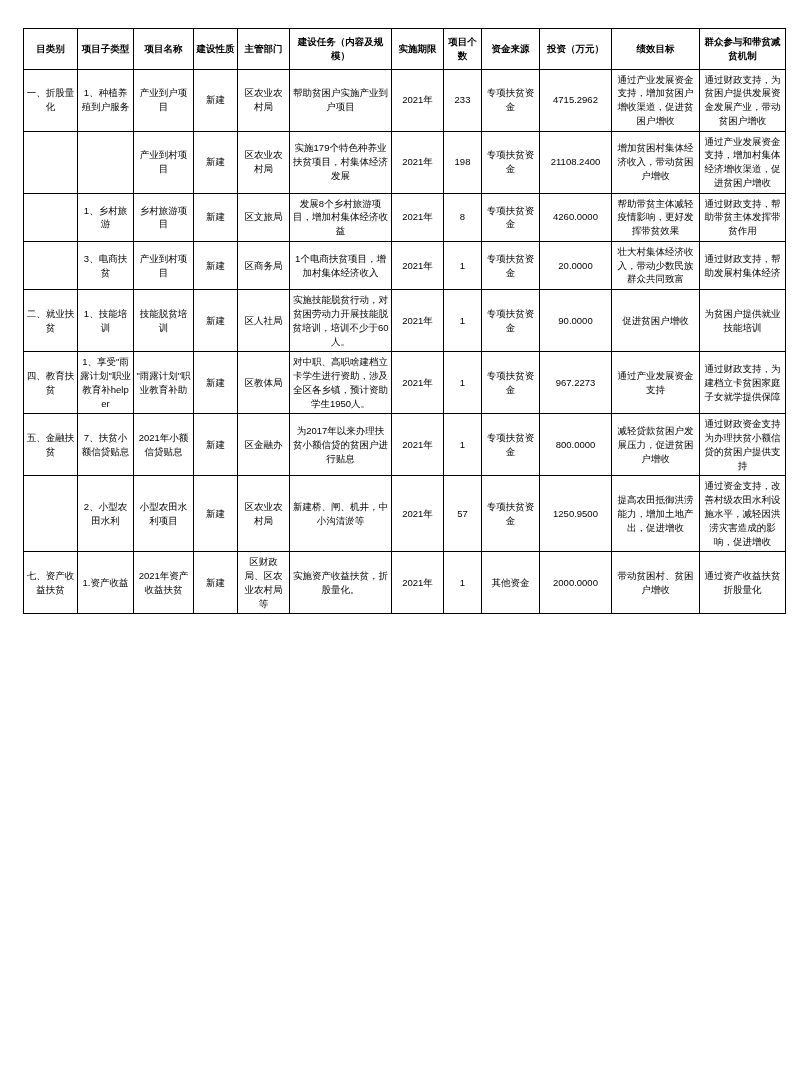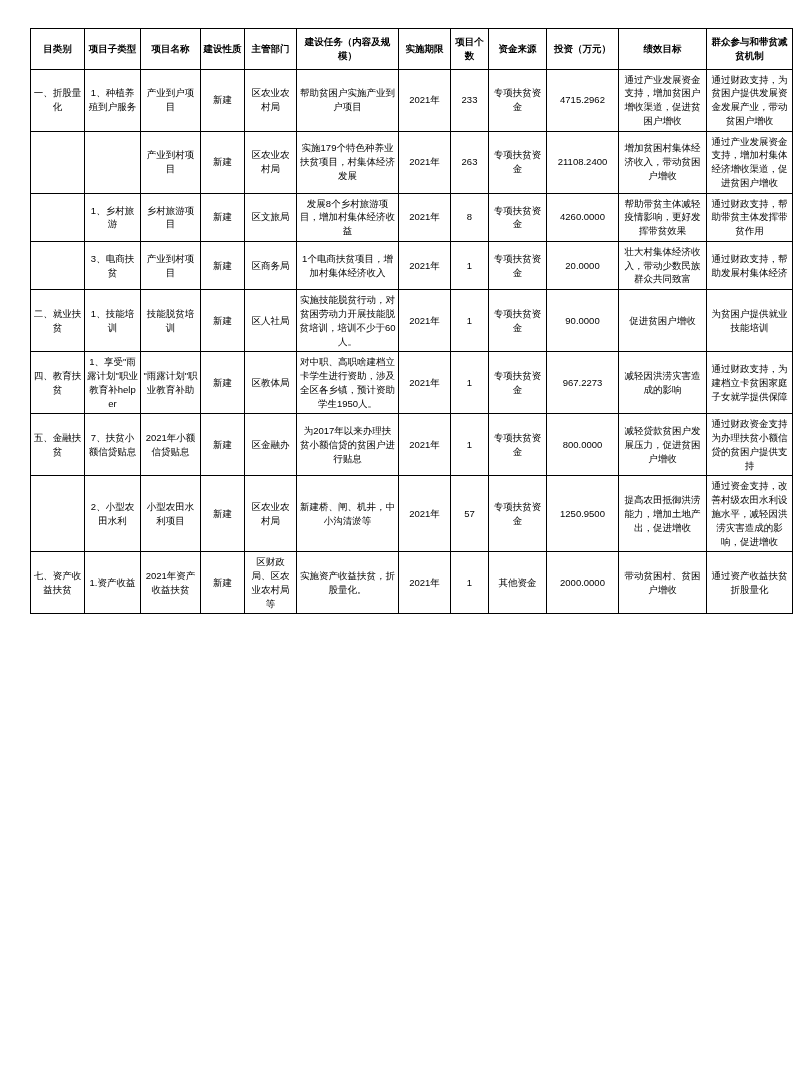--- a/index.html
+++ b/index.html
@@ -11,21 +11,21 @@
     width: 798px;
     height: 1077px;
     font-family: "Liberation Sans", sans-serif;
     color: #000000;
   }
   .page {
     position: relative;
     width: 798px;
     height: 1077px;
     box-sizing: border-box;
-    padding: 28px 18px 0 30px;
+    padding: 28px 18px 0 23px;
   }
   table.grid {
     border-collapse: collapse;
     width: 762px;
     table-layout: fixed;
   }
   table.grid th, table.grid td {
     border: 1px solid #000000;
     font-size: 9.5px;
     line-height: 1.45;
@@ -113,21 +113,21 @@
       </tr>
 
       <tr>
         <td></td>
         <td></td>
         <td>产业到村项目</td>
         <td>新建</td>
         <td>区农业农村局</td>
         <td class="task">实施179个特色种养业扶贫项目，村集体经济发展</td>
         <td>2021年</td>
-        <td>263</td>
+        <td>198</td>
         <td>专项扶贫资金</td>
         <td>21108.2400</td>
         <td class="perf">增加贫困村集体经济收入，带动贫困户增收</td>
         <td class="mech">通过产业发展资金支持，增加村集体经济增收渠道，促进贫困户增收</td>
       </tr>
 
       <tr>
         <td></td>
         <td>1、乡村旅游</td>
         <td>乡村旅游项目</td>
@@ -177,21 +177,21 @@
         <td>四、教育扶贫</td>
         <td>1、享受"雨露计划"职业教育补helper</td>
         <td>"雨露计划"职业教育补助</td>
         <td>新建</td>
         <td>区教体局</td>
         <td class="task">对中职、高职啥建档立卡学生进行资助，涉及全区各乡镇，预计资助学生1950人。</td>
         <td>2021年</td>
         <td>1</td>
         <td>专项扶贫资金</td>
         <td>967.2273</td>
-        <td class="perf">减轻因洪涝灾害造成的影响</td>
+        <td class="perf">通过产业发展资金支持</td>
         <td class="mech">通过财政支持，为建档立卡贫困家庭子女就学提供保障</td>
       </tr>
 
       <tr>
         <td>五、金融扶贫</td>
         <td>7、扶贫小额信贷贴息</td>
         <td>2021年小额信贷贴息</td>
         <td>新建</td>
         <td>区金融办</td>
         <td class="task">为2017年以来办理扶贫小额信贷的贫困户进行贴息</td>

